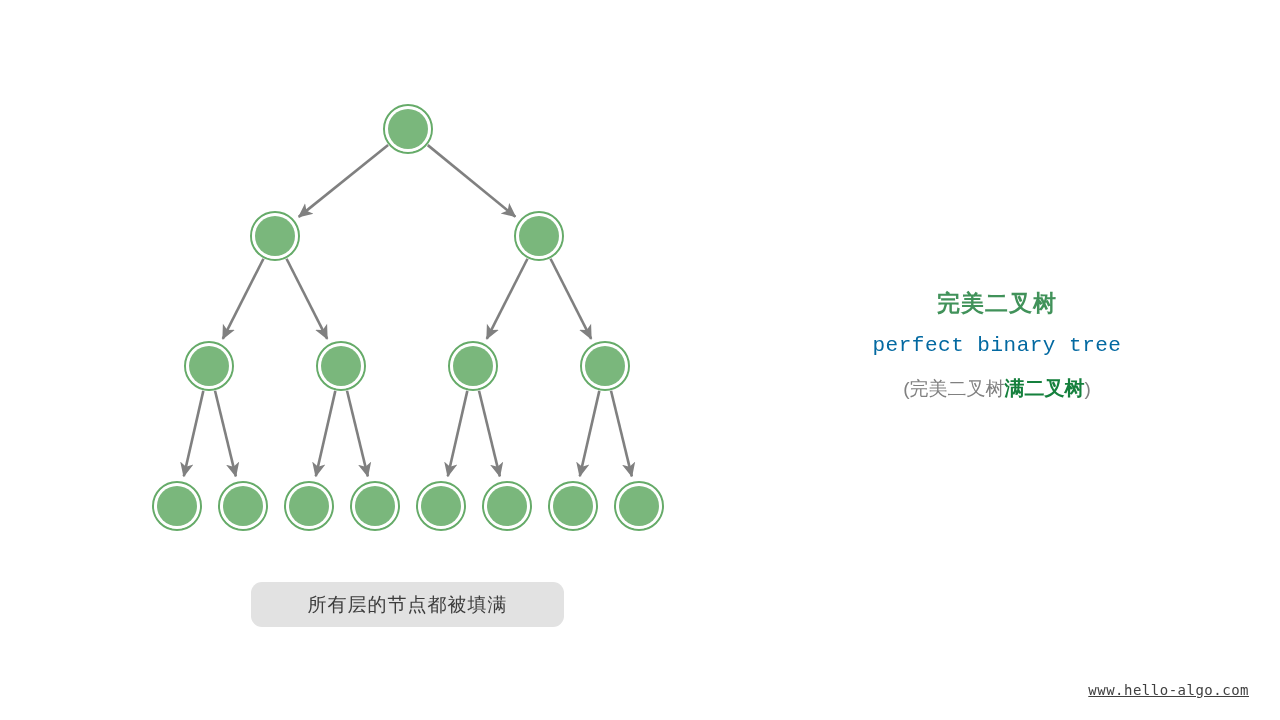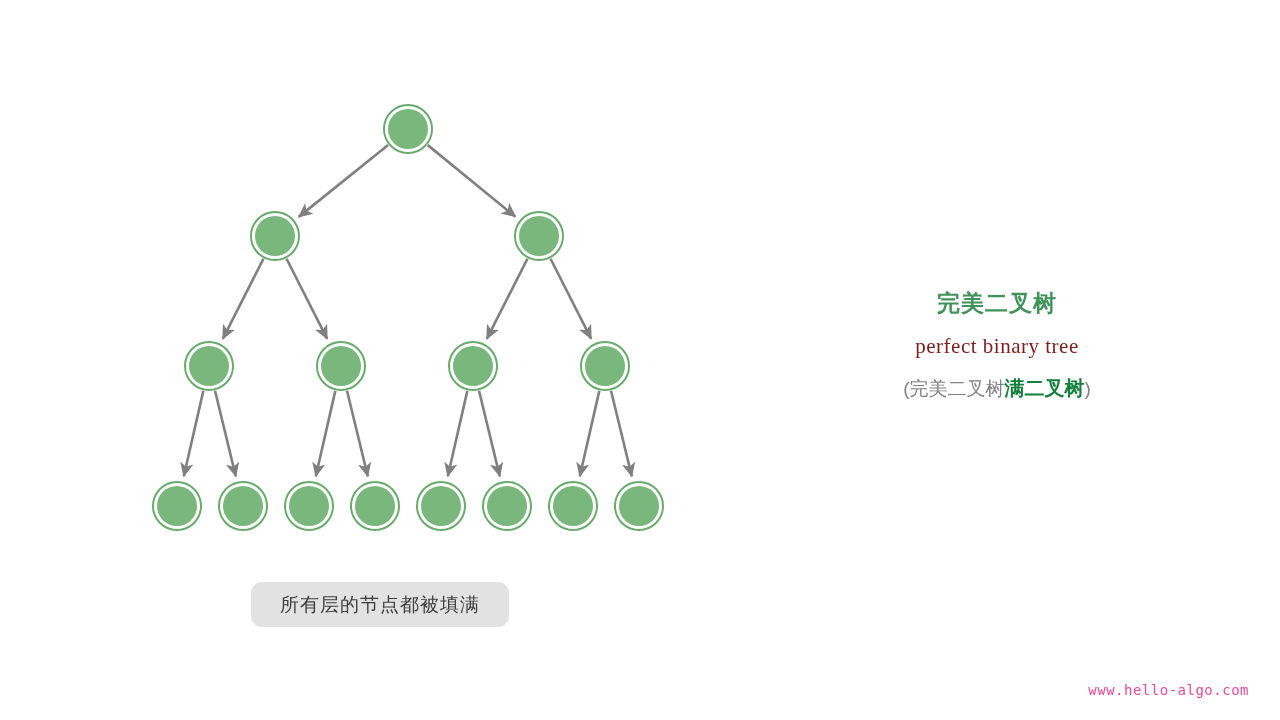--- a/index.html
+++ b/index.html
@@ -40,23 +40,23 @@
   #label-title {
     font-size: 23px;
     font-weight: bold;
     color: #41925a;
     letter-spacing: 1px;
     line-height: 30px;
     white-space: nowrap;
   }
   #label-subtitle {
     margin-top: 14px;
-    font-family: Liberation Serif, serif;
+    font-family: Liberation Mono, monospace;
     font-size: 21px;
-    color: #7f1d1d;
+    color: #0369a1;
     line-height: 28px;
     letter-spacing: 0.5px;
     white-space: nowrap;
   }
   #label-alias {
     margin-top: 14px;
     font-size: 19px;
     color: #808080;
     line-height: 28px;
     white-space: nowrap;
@@ -65,21 +65,21 @@
     color: #15803d;
     font-weight: bold;
     font-size: 20px;
   }
 
   
   #caption-pill {
     position: absolute;
     left: 223px;
     top: 582px;
-    width: 258px;
+    width: 313px;
     height: 45px;
     background: #e2e2e2;
     border-radius: 11px;
     display: flex;
     align-items: center;
     justify-content: center;
   }
   #caption-text {
     font-size: 19px;
     color: #3c3c3c;
@@ -87,23 +87,24 @@
     white-space: nowrap;
   }
 
   
   #watermark {
     position: absolute;
     right: 31px;
     bottom: 22px;
     font-family: "DejaVu Sans Mono", "Liberation Mono", monospace;
     font-size: 14px;
-    color: #ec4899;
+    color: #404040;
     letter-spacing: 0.5px;
     white-space: nowrap;
+    text-decoration: underline;
   }
 </style>
 </head>
 <body>
 
 <div id="diagram-root">
 
   <svg id="tree-svg" viewBox="0 0 1280 720" xmlns="http://www.w3.org/2000/svg">
     <defs>
       <marker id="arrowhead" markerWidth="6" markerHeight="6" refX="5.2" refY="3" orient="auto" markerUnits="strokeWidth">

